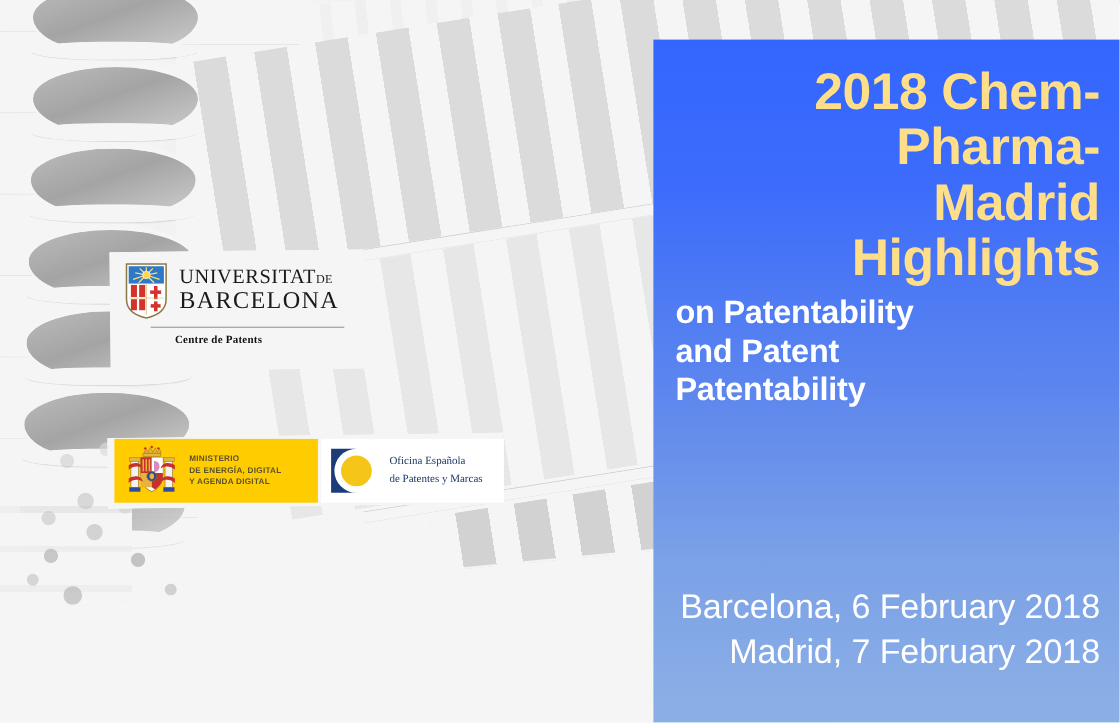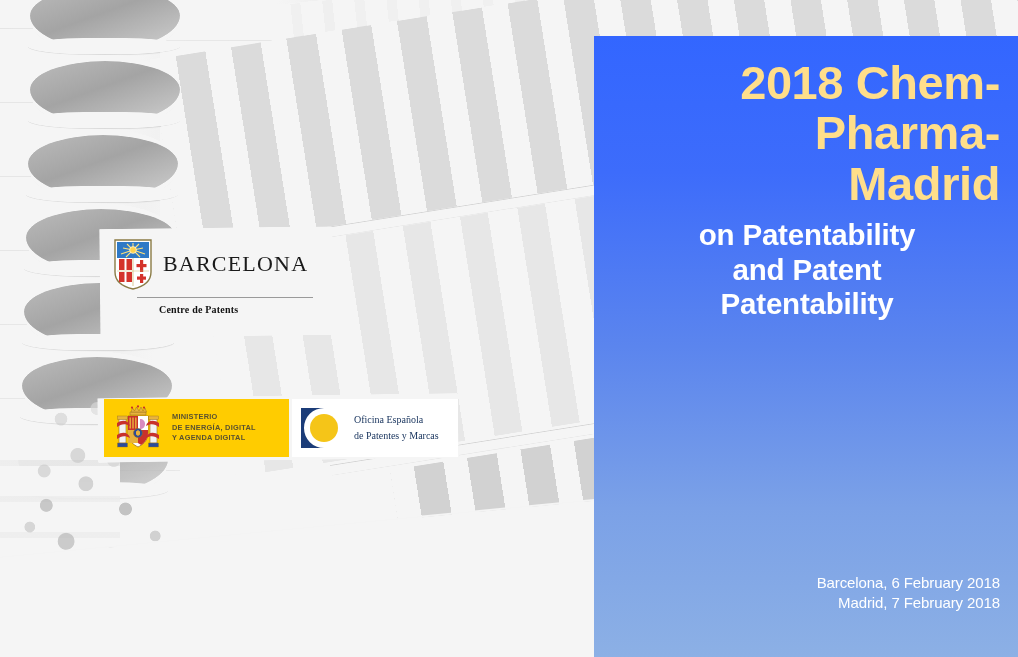--- a/index.html
+++ b/index.html
@@ -236,27 +236,27 @@
     line-height:1.07;
     text-align:right;
     letter-spacing:-.4px;
     margin:0;
   }
   .subtitle{
     color:#ffffff;
     font-weight:bold;
     font-size:29.5px;
     line-height:1.18;
-    text-align:center;
+    text-align:left;
     margin:9px 0 0 0;
     letter-spacing:-.2px;
   }
   .dates{
     color:#ffffff;
-    font-size:15px;
+    font-size:31px;
     line-height:1.33;
     text-align:right;
     margin:0 0 44px 0;
     letter-spacing:-.1px;
   }
   .spacer{flex:1 1 auto;}
 </style>
 </head>
 <body>
 
@@ -349,20 +349,23 @@
             <rect x="27" y="22" width="3.2" height="12"></rect>
             <rect x="23.5" y="26" width="10" height="3.2"></rect>
             <rect x="27" y="36" width="3.2" height="9"></rect>
             <rect x="24" y="38.5" width="9" height="3.2"></rect>
           </g>
           <path d="M20 20 V48" stroke="#c8b86a" stroke-width=".7" fill="none"></path>
           <path d="M4 33 H36" stroke="#c8b86a" stroke-width=".5" fill="none"></path>
         </svg>
       </div>
       <div class="ub-words">
+        <div class="ub-line1">
+          <span>UNIVERSITAT</span><span class="small">DE</span>
+        </div>
         <div class="ub-line2">BARCELONA</div>
       </div>
     </div>
     <div class="ub-rule"></div>
     <div class="ub-sub">Centre de Patents</div>
   </div>
 
   <div class="logo-min">
     <div class="esc">
       <svg viewBox="0 0 56 50" width="56" height="50" aria-hidden="true">
@@ -421,20 +424,21 @@
       <div>de Patentes y Marcas</div>
     </div>
   </div>
 
   <div class="panel">
 
     <h1 class="title">
       <div>2018 Chem-</div>
       <div>Pharma-</div>
       <div>Madrid</div>
+      <div>Highlights</div>
     </h1>
 
     <div class="subtitle">
       <div>on Patentability</div>
       <div>and Patent</div>
       <div>Patentability</div>
     </div>
 
     <div class="spacer"></div>
 

